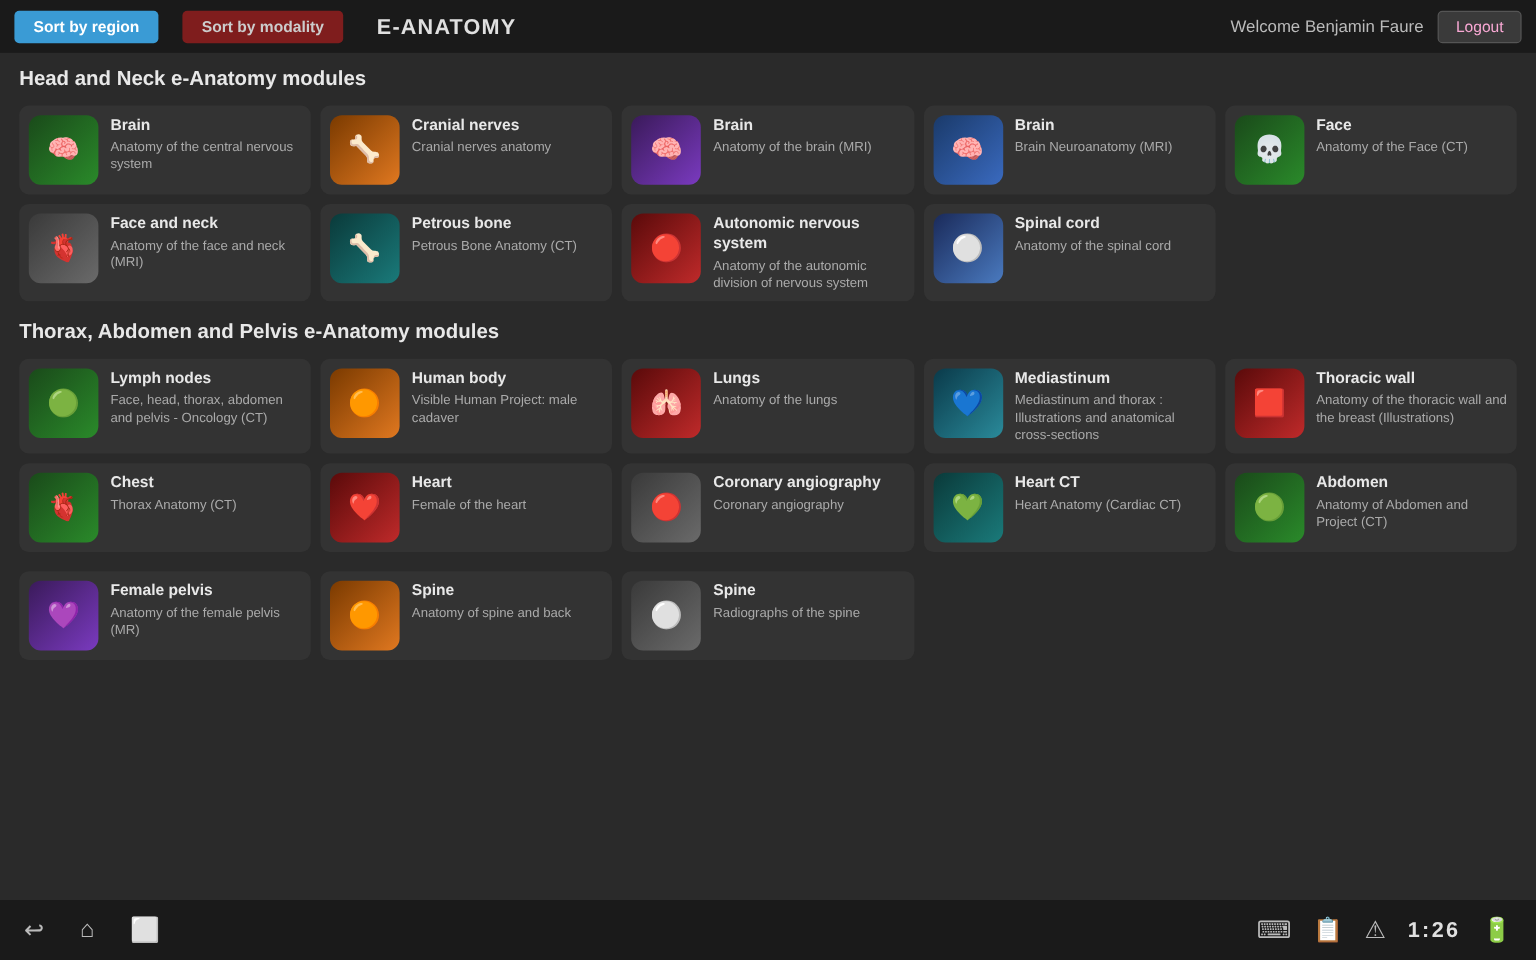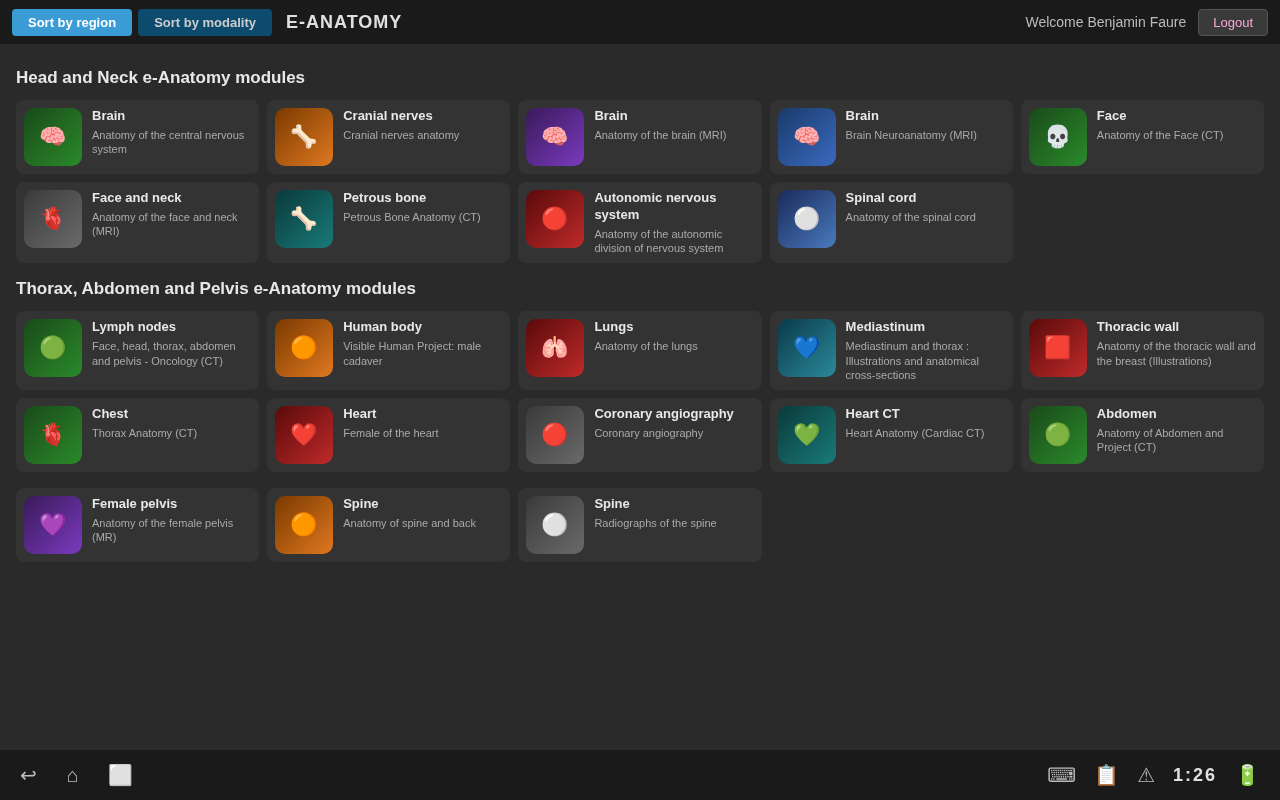--- a/index.html
+++ b/index.html
@@ -13,36 +13,36 @@
       font-size: 13px;
     }
 
     
     #topbar {
       background: #1a1a1a;
       height: 44px;
       display: flex;
       align-items: center;
       padding: 0 12px;
-      gap: 6px;
+      gap: 20px;
     }
     .tab-btn {
       padding: 6px 16px;
       border-radius: 4px;
       cursor: pointer;
       font-size: 13px;
       font-weight: bold;
       border: none;
     }
     .tab-btn.active {
       background: #3a9bd5;
       color: #fff;
     }
     .tab-btn.inactive {
-      background: #0c4a6e;
+      background: #7f1d1d;
       color: #ccc;
     }
     .app-title {
       font-size: 18px;
       font-weight: bold;
       color: #e0e0e0;
       margin-left: 8px;
       letter-spacing: 1px;
     }
     .topbar-right {
@@ -57,21 +57,21 @@
       color: #f9a8d4;
       border: 1px solid #555;
       padding: 5px 14px;
       border-radius: 4px;
       cursor: pointer;
       font-size: 13px;
     }
 
     
     #content {
-      padding: 16px 16px;
+      padding: 4px 16px;
       height: 716px;
       overflow-y: auto;
     }
 
     .section-title {
       font-size: 17px;
       font-weight: bold;
       color: #e8e8e8;
       margin-bottom: 12px;
       margin-top: 8px;

